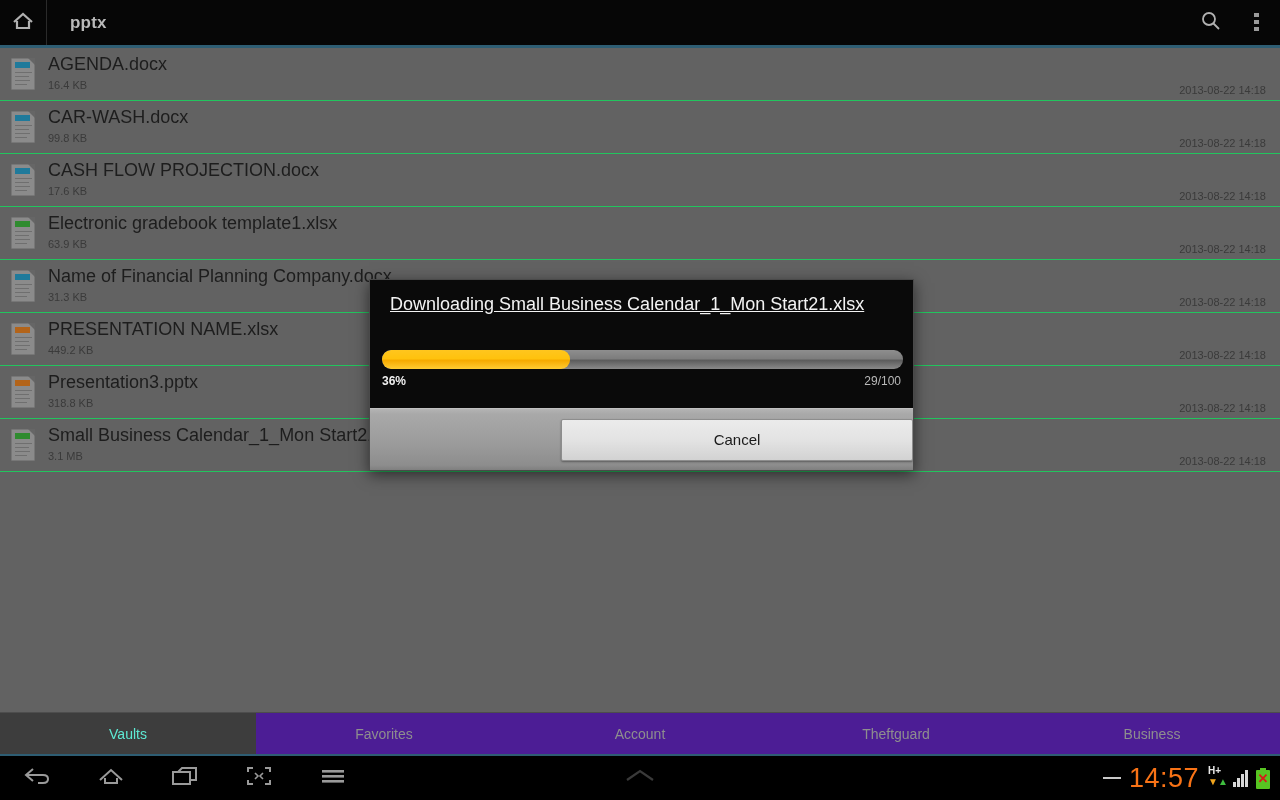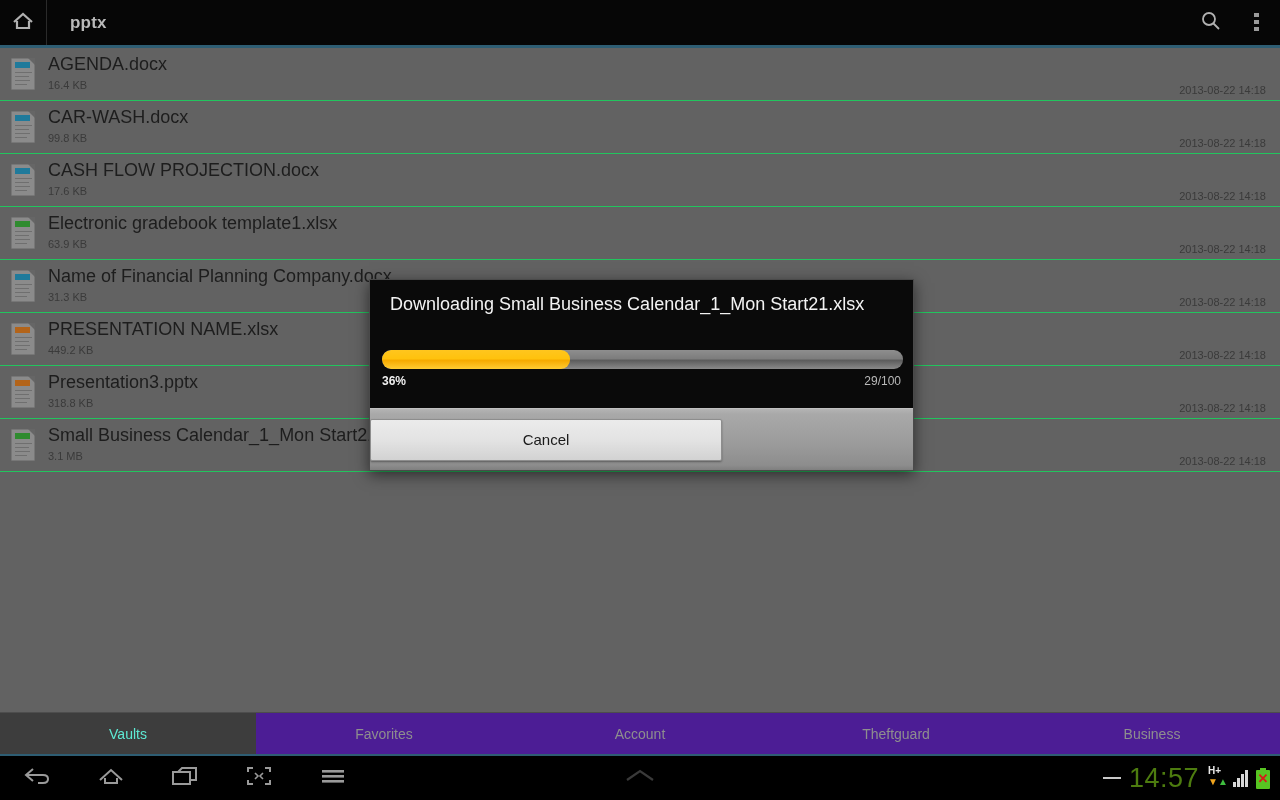--- a/index.html
+++ b/index.html
@@ -100,21 +100,21 @@
     border:1px solid #4a4a4a;
     box-shadow:0 4px 14px rgba(0,0,0,0.55);
     background:#0a0a0a;
     overflow:hidden;
   }
   #dialog-body{
     height:128px; background:#0a0a0a; position:relative;
   }
   #dialog-title{
     position:absolute; left:20px; top:14px;
-    font-size:18px; color:#f3f3f3; white-space:nowrap;
+    font-size:18px; color:#f3f3f3; white-space:nowrap;text-decoration:underline;
   }
   #progress-track{
     position:absolute; left:12px; top:70px;
     width:521px; height:19px;
     border-radius:9px;
     background:linear-gradient(to bottom,#8e8e8e 0%,#7d7d7d 45%,#5d5d5d 55%,#8a8a8a 100%);
     overflow:hidden;
   }
   #progress-fill{
     height:19px; border-radius:9px;
@@ -125,21 +125,21 @@
     font-size:12px; color:#f0f0f0; font-weight:bold;
   }
   #progress-count{
     position:absolute; right:12px; top:94px;
     font-size:12px; color:#b9b9b9;
   }
   #dialog-footer{
     height:62px;
     background:linear-gradient(to bottom,#b4b4b4 0%,#a9a9a9 8%,#9a9a9a 60%,#8d8d8d 92%,#7f7f7f 100%);
     border-top:1px solid #c0c0c0;
-    display:flex; align-items:center; justify-content:flex-start;
+    display:flex; align-items:center; justify-content:flex-end;
   }
   #cancel-button{
     width:352px; height:42px;
     border:1px solid #8d8d8d;
     border-radius:2px;
     background:linear-gradient(to bottom,#ebebeb 0%,#e3e3e3 50%,#d2d2d2 100%);
     box-shadow:0 1px 2px rgba(0,0,0,0.35);
     display:flex; align-items:center; justify-content:center;
     font-size:15px; color:#1a1a1a;
     font-family:"Liberation Sans", sans-serif;
@@ -176,21 +176,21 @@
   .nav-btn{ width:46px; height:44px; display:flex; align-items:center; justify-content:center; }
   #nav-center{
     position:absolute; left:614px; top:0; width:52px; height:44px;
     display:flex; align-items:center; justify-content:center;
   }
   #status-area{
     position:absolute; right:10px; top:0; height:44px;
     display:flex; align-items:center; gap:8px;
   }
   #status-dash{ width:18px; height:2px; background:#c8c8c8; }
-  #status-clock{ font-size:27px; color:#4d7c0f; letter-spacing:0.5px; }
+  #status-clock{ font-size:27px; color:#f97316; letter-spacing:0.5px; }
   #net-indicator{ position:relative; width:18px; height:26px; }
   #net-label{
     position:absolute; top:1px; left:1px;
     font-size:10px; color:#e8e8e8; font-weight:bold; line-height:10px;
   }
   #net-arrows{ position:absolute; top:12px; left:1px; font-size:10px; line-height:10px; }
   #signal-bars{ display:flex; align-items:flex-end; gap:1px; height:17px; }
   #signal-bars i{ width:3px; background:#d8d8d8; display:block; }
   #battery{ position:relative; width:14px; height:21px; }
   #battery-cap{

